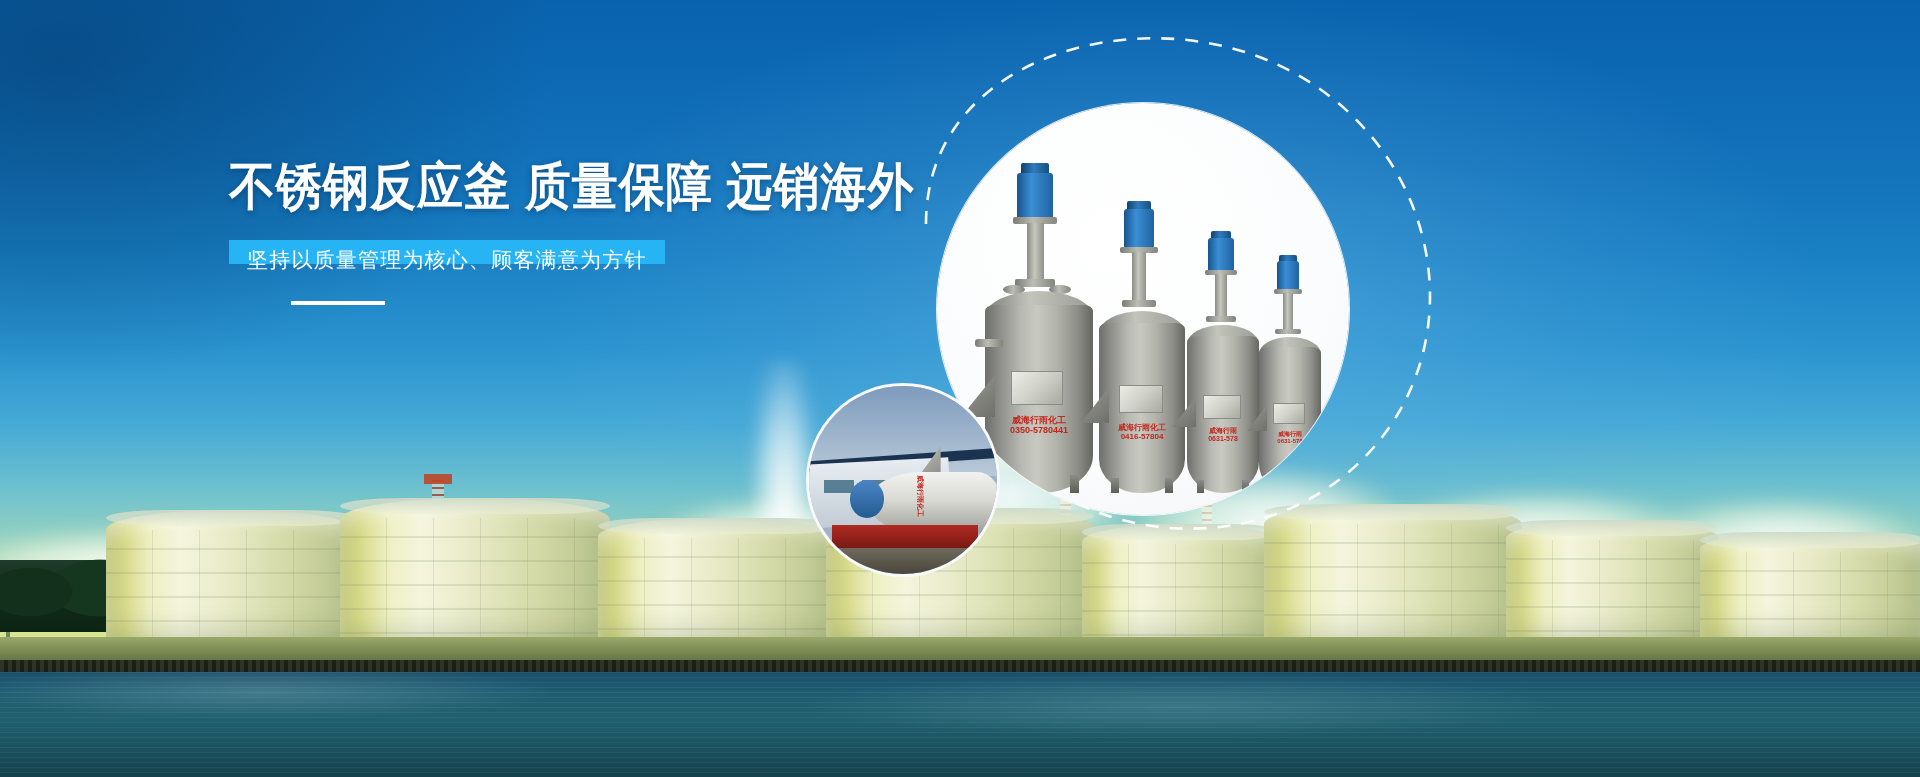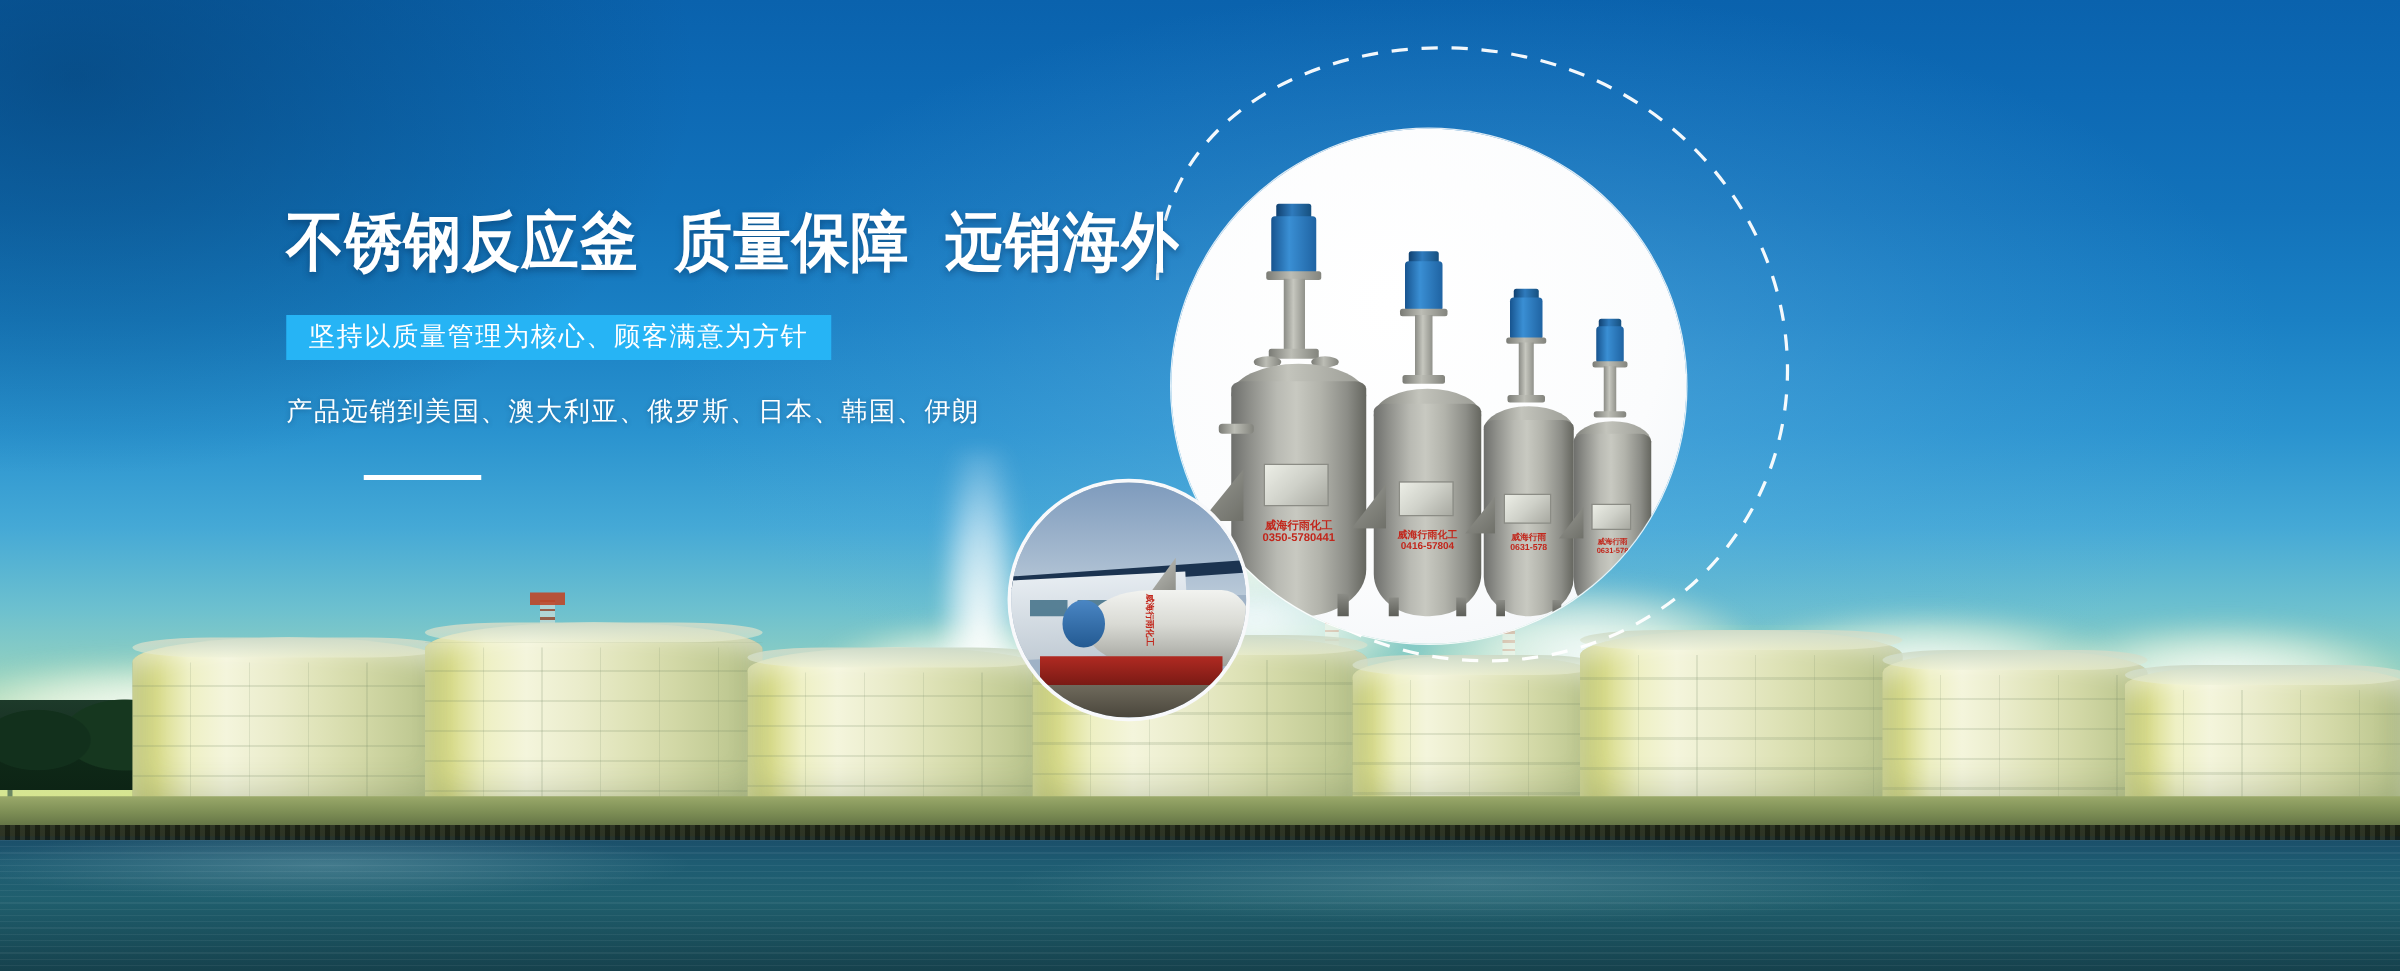--- a/index.html
+++ b/index.html
@@ -149,32 +149,32 @@
     position:absolute; left:0; top:672px; width:1920px; height:105px;
     background:
       repeating-linear-gradient(to bottom,
         rgba(255,255,255,0.055) 0px, rgba(255,255,255,0.055) 1px,
         rgba(255,255,255,0) 1px, rgba(255,255,255,0) 5px),
       radial-gradient(ellipse 420px 40px at 260px 20px, rgba(200,230,235,0.22), transparent 70%),
       radial-gradient(ellipse 520px 46px at 1180px 34px, rgba(190,225,230,0.18), transparent 72%);
   }
 
   
-  .copy { position:absolute; left:229px; top:172px; width:700px;font-family:Liberation Mono, monospace; }
+  .copy { position:absolute; left:229px; top:160px; width:700px; }
   .headline {
     font-size:46px; font-weight:bold; color:#ffffff;
     letter-spacing:1px; line-height:1.0;
     text-shadow:0 2px 6px rgba(0,40,80,0.45);
     white-space:nowrap;
     transform:scaleY(1.12); transform-origin:left top;
   }
   .badge {
     display:inline-block; margin-top:34px;
     background:#26b4f5; color:#ffffff;
-    font-size:21px; line-height:40px; height:36px;
+    font-size:21px; line-height:40px; height:24px;
     padding:0 18px; letter-spacing:1.2px; white-space:nowrap;
   }
   .paragraph {
     margin-top:26px; color:#ffffff; font-size:21px;
     line-height:36px; letter-spacing:1.2px;
     text-shadow:0 1px 4px rgba(0,40,80,0.35);
   }
   .rule {
     margin-top:30px; margin-left:62px;
     width:94px; height:4px; background:#ffffff;
@@ -484,18 +484,17 @@
     <div class="cs-tanker-nose"></div>
     <div class="cs-label">威海行雨化工</div>
     <div class="cs-truck"></div>
     <div class="cs-ground"></div>
   </div>
 
   <div class="copy">
     <div class="headline">不锈钢反应釜 质量保障 远销海外</div>
     <div class="badge">坚持以质量管理为核心、顾客满意为方针</div>
     <div class="paragraph">
-      <div>产品远销到美国、澳大利亚、俄罗斯、日本、韩国、伊朗</div>
     </div>
     <div class="rule"></div>
   </div>
 
 </div>
 
 </body></html>

